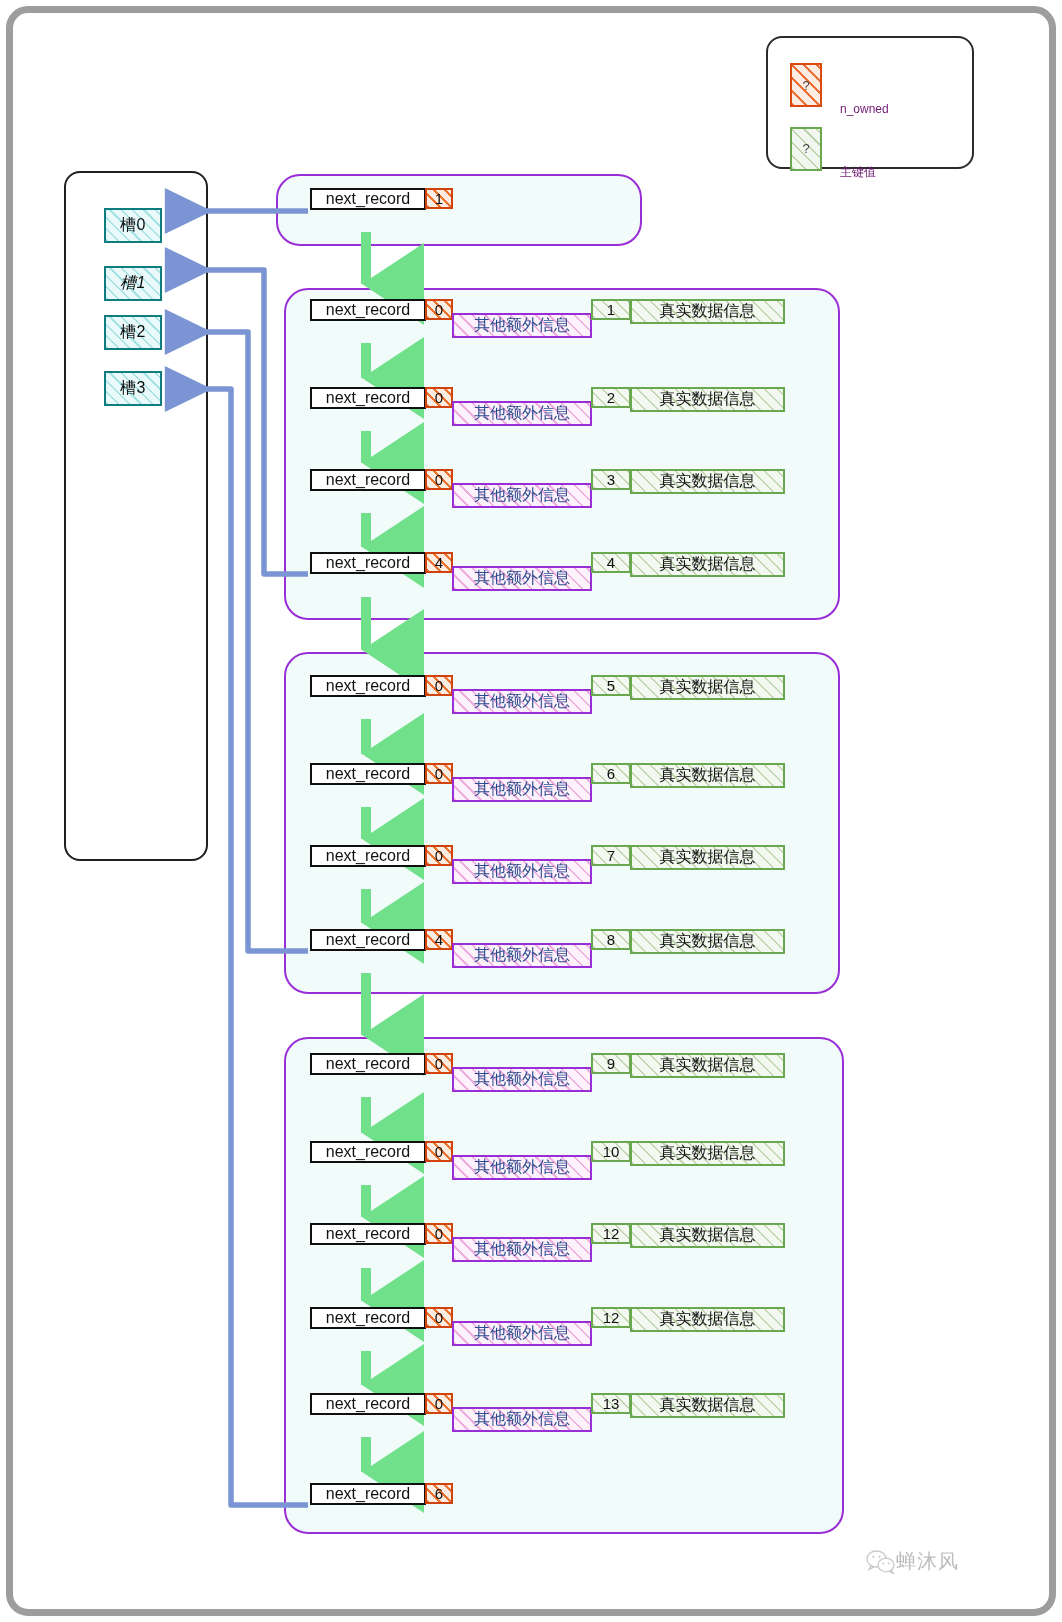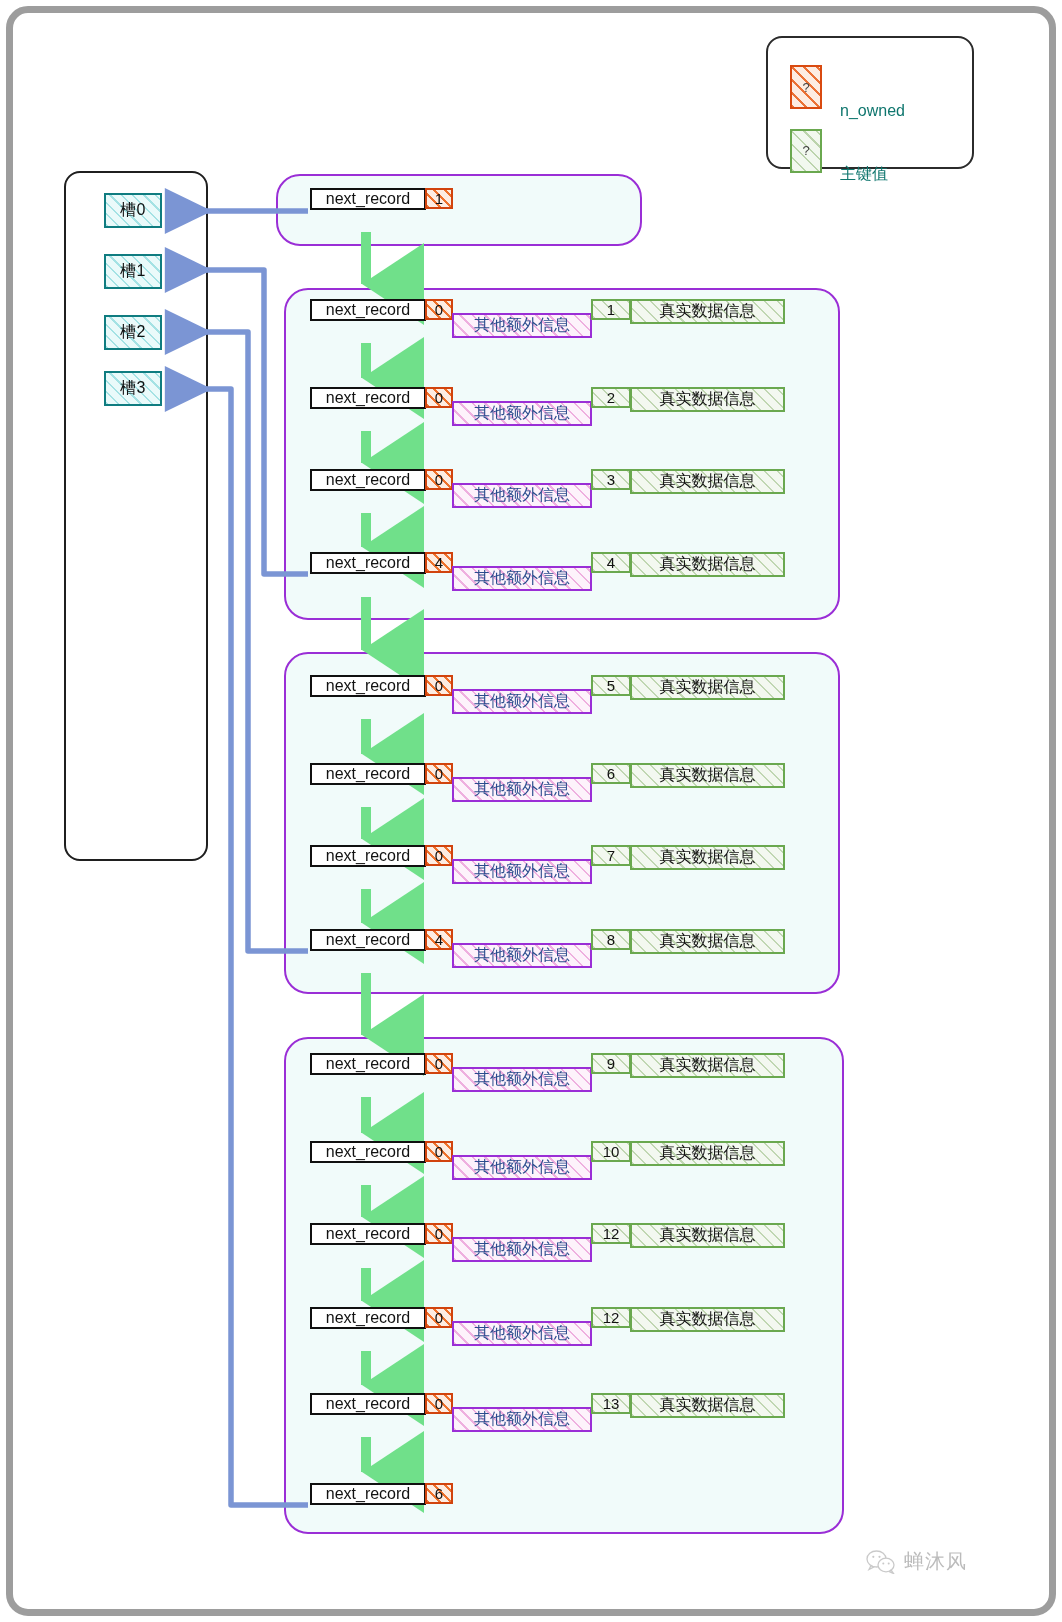--- a/index.html
+++ b/index.html
@@ -42,42 +42,42 @@
   .swatch.owned{
     border:2.5px solid #d94a10;
     background-color:#fdece2;
     background-image:repeating-linear-gradient(45deg,rgba(232,92,24,.85) 0 2px,rgba(0,0,0,0) 2px 9px);
   }
   .swatch.pk{
     border:2px solid #6aa84f;
     background-color:#f2f8ef;
     background-image:repeating-linear-gradient(45deg,rgba(122,168,92,.45) 0 1.5px,rgba(0,0,0,0) 1.5px 9px);
   }
-  .legend-label{font-size:16px;color:#0f766e;white-space:nowrap;margin-top:48px;}
+  .legend-label{font-size:12px;color:#701a75;white-space:nowrap;margin-top:48px;}
 
   
   .dir-box{
     position:absolute;left:64px;top:171px;width:144px;height:690px;
     box-sizing:border-box;
     border:2.4px solid #1f1f1f;
     border-radius:16px;
     background:transparent;
   }
   .slot{
     position:absolute;left:104px;width:58px;height:35px;
     box-sizing:border-box;
     border:2.4px solid #0f7c80;
     background-color:#eafafa;
     background-image:repeating-linear-gradient(45deg,rgba(60,190,195,.40) 0 1.5px,rgba(0,0,0,0) 1.5px 8px);
     display:flex;align-items:center;justify-content:center;
     font-size:16px;color:#101010;
     letter-spacing:.5px;
   }
-  .slot.s0{top:193px;}
-  .slot.s1{top:254px;}
+  .slot.s0{top:208px;}
+  .slot.s1{top:266px;font-style:italic;}
   .slot.s2{top:315px;}
   .slot.s3{top:371px;}
 
   
   .group{
     position:absolute;box-sizing:border-box;
     border:2.2px solid #9a2ed6;
     border-radius:24px;
     background:#f1fbfa;
   }
@@ -128,21 +128,21 @@
   }
   
   .c-extra.pseudo{width:175px;}
   .c-extra.normal{width:140px;margin-top:14px;}
 
   svg.wires{position:absolute;left:0;top:0;width:1062px;height:1622px;pointer-events:none;}
 
   
   .watermark{
     position:absolute;left:866px;top:1548px;
-    display:flex;align-items:center;gap:8px;
+    display:flex;align-items:center;
     opacity:.45;
   }
   .wm-text{font-size:20px;color:#6b6b6b;letter-spacing:1px;}
 </style>
 </head>
 <body>
 
 <div id="page">
   <div class="outer-frame"></div>
 

